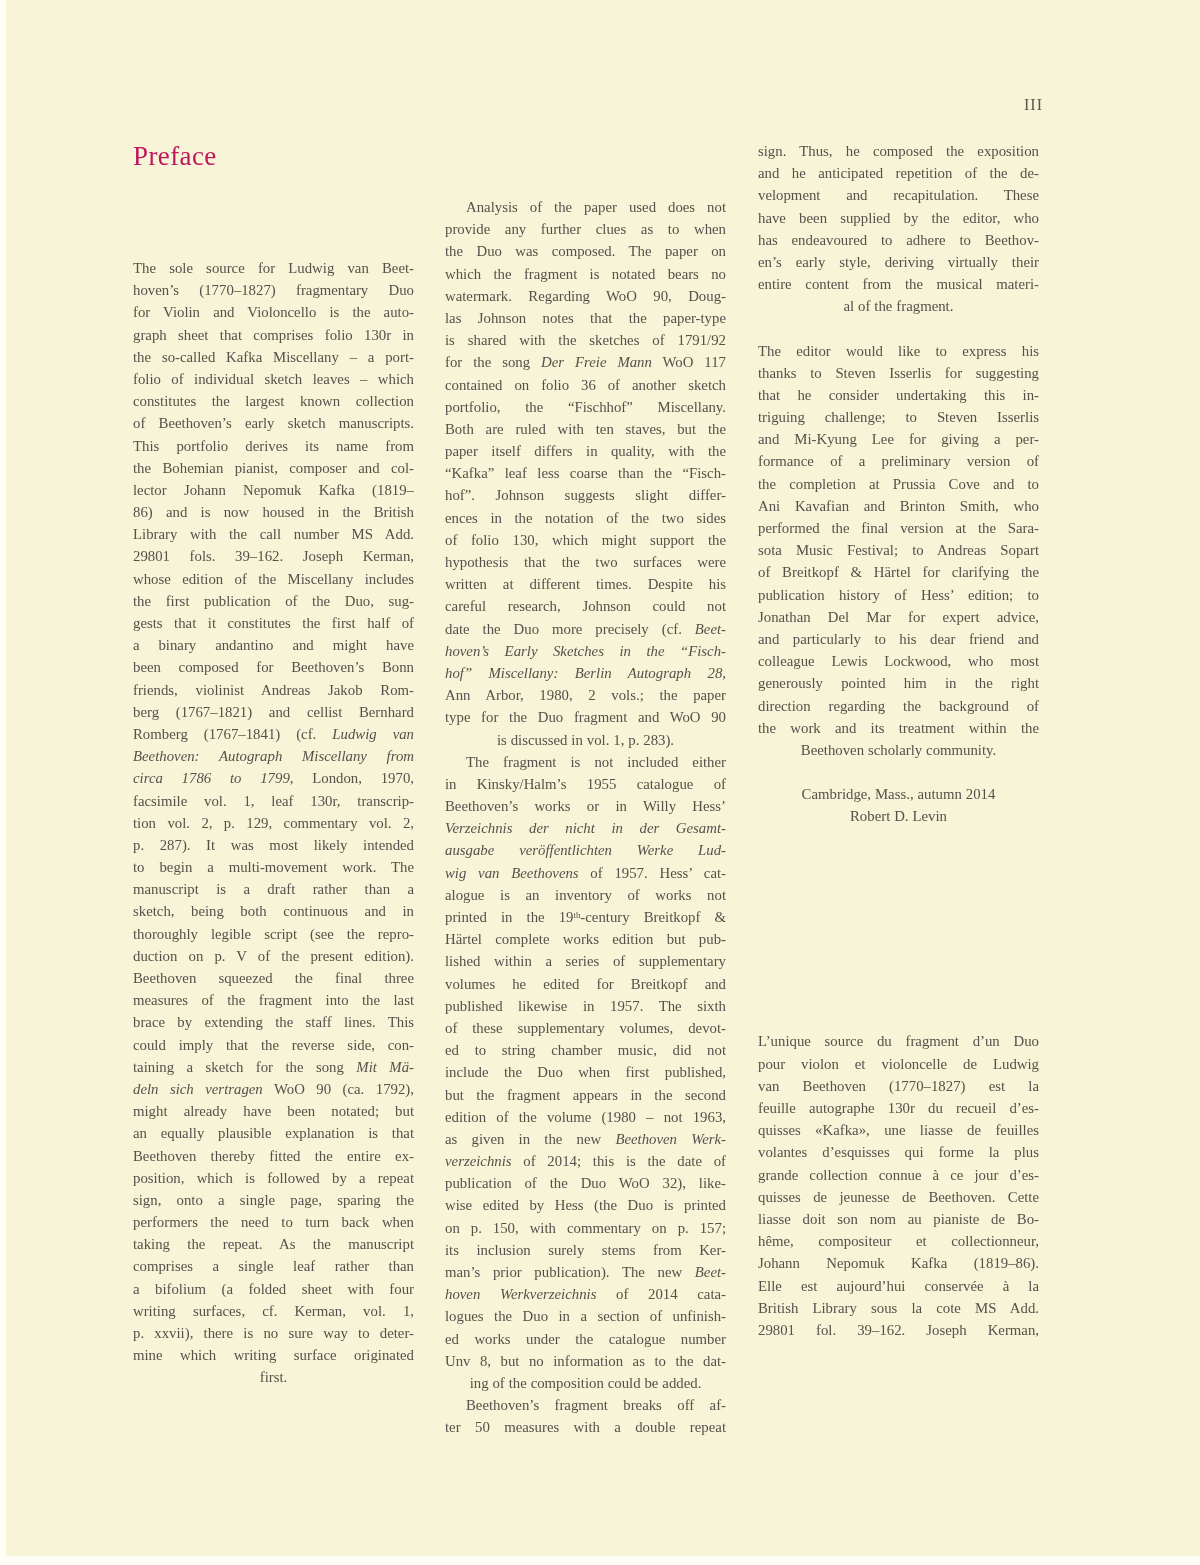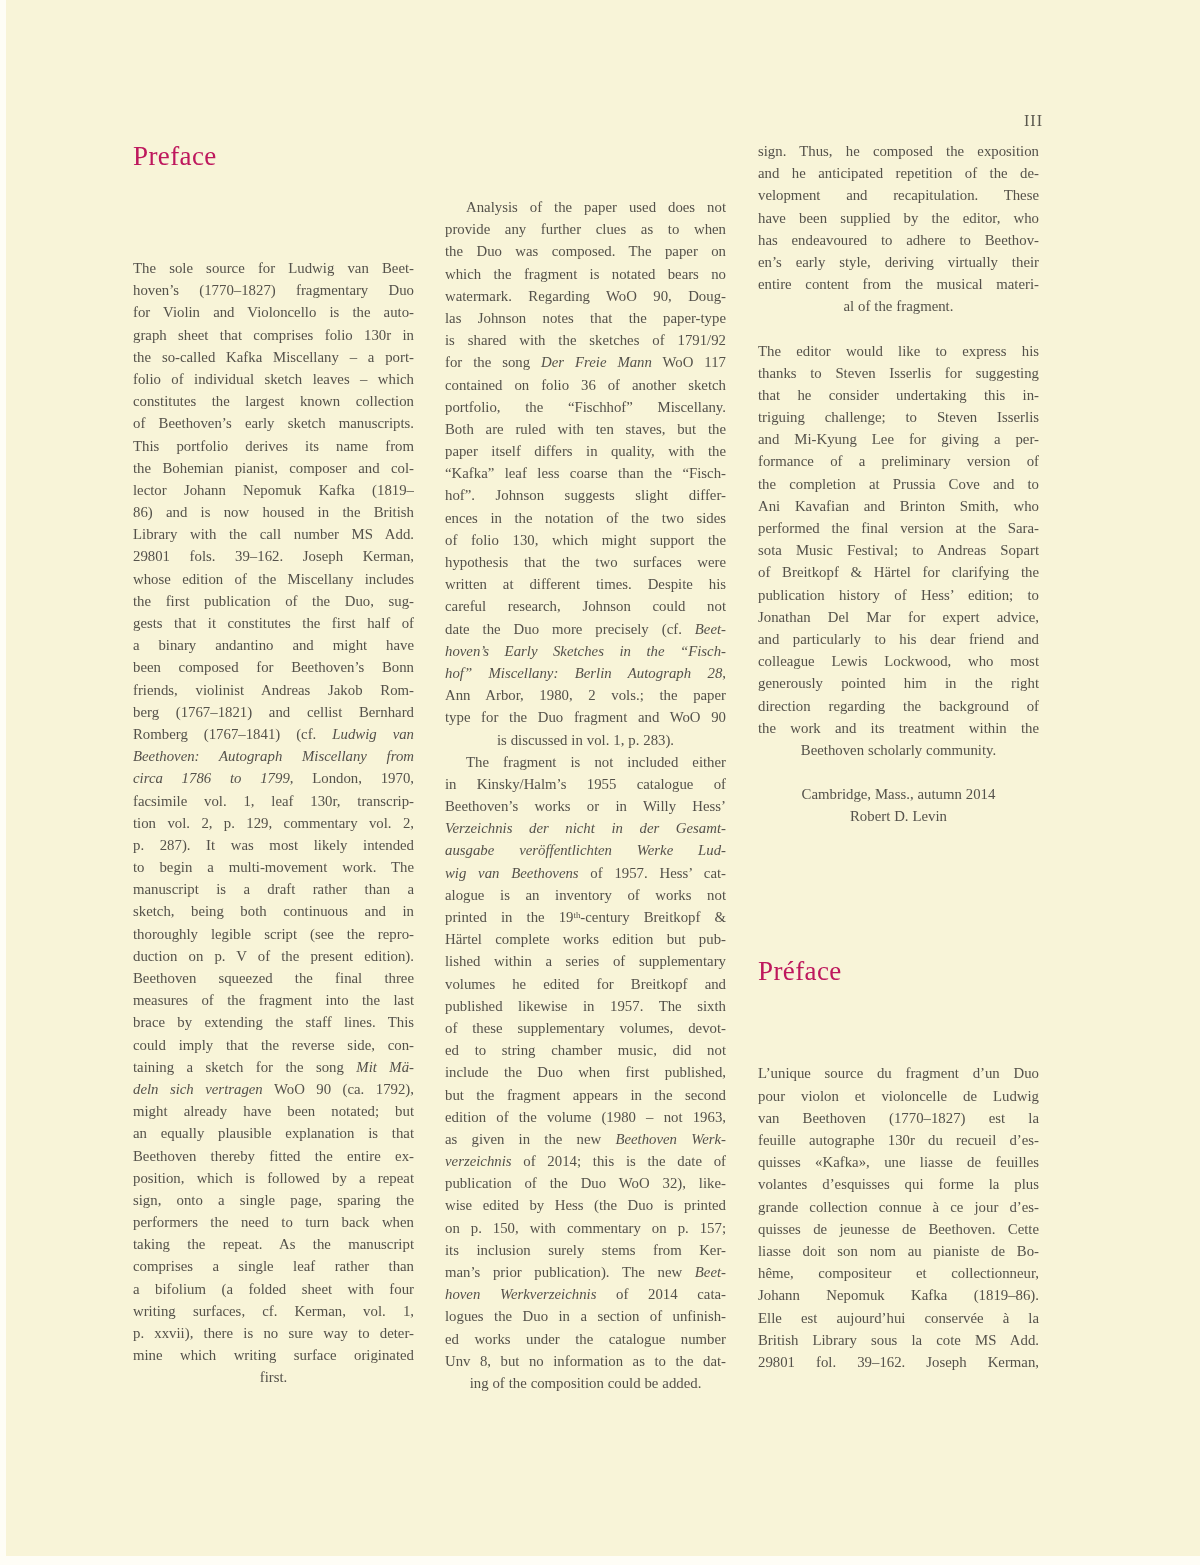--- a/index.html
+++ b/index.html
@@ -10,21 +10,21 @@
     position: relative;
     font-family: "Liberation Serif", "DejaVu Serif", serif;
     color: #54514a;
     -webkit-font-smoothing: antialiased;
   }
   .edge { position: absolute; background: #fefdf6; }
   .edge-left   { left: 0; top: 0; width: 6px; height: 100%; }
   .edge-bottom { left: 0; bottom: 0; width: 100%; height: 9px; }
 
   .page-number {
-    position: absolute; top: 112px; right: 157px;
+    position: absolute; top: 96px; right: 157px;
     font-size: 16px; letter-spacing: 1px; color: #5a574d;
   }
 
   .column { position: absolute; width: 281px; }
   #col1 { left: 133px; top: 140px; }
   #col2 { left: 445px; top: 160px; margin-top: 36px; }
   #col3 { left: 758px; top: 140px; }
 
   .col-heading {
     font-size: 27px; line-height: 32px;
@@ -163,20 +163,24 @@
       <div class="line"><span>wise edited by Hess (the Duo is printed</span></div>
       <div class="line"><span>on p. 150, with commentary on p. 157;</span></div>
       <div class="line"><span>its inclusion surely stems from Ker-</span></div>
       <div class="line"><span>man’s prior publication). The new </span><i>Beet-</i></div>
       <div class="line"><i>hoven Werkverzeichnis</i><span> of 2014 cata-</span></div>
       <div class="line"><span>logues the Duo in a section of unfinish-</span></div>
       <div class="line"><span>ed works under the catalogue number</span></div>
       <div class="line"><span>Unv 8, but no information as to the dat-</span></div>
       <div class="line noj"><span>ing of the composition could be added.</span></div>
     </div>
+    <div class="para indent">
+      <div class="line"><span>Beethoven’s fragment breaks off af-</span></div>
+      <div class="line"><span>ter 50 measures with a double repeat</span></div>
+    </div>
   </div>
 <div class="column" id="col3">
     <div class="para">
       <div class="line"><span>sign. Thus, he composed the exposition</span></div>
       <div class="line"><span>and he anticipated repetition of the de-</span></div>
       <div class="line"><span>velopment and recapitulation. These</span></div>
       <div class="line"><span>have been supplied by the editor, who</span></div>
       <div class="line"><span>has endeavoured to adhere to Beethov-</span></div>
       <div class="line"><span>en’s early style, deriving virtually their</span></div>
       <div class="line"><span>entire content from the musical materi-</span></div>
@@ -203,21 +207,20 @@
       <div class="line"><span>direction regarding the background of</span></div>
       <div class="line"><span>the work and its treatment within the</span></div>
       <div class="line noj"><span>Beethoven scholarly community.</span></div>
     </div>
     <div style="height: 22px;"></div>
     <div class="para">
       <div class="line noj"><span>Cambridge, Mass., autumn 2014</span></div>
       <div class="line noj"><span>Robert D. Levin</span></div>
     </div>
     <div style="height: 128px;"></div>
-    <div class="col-heading">Préface</div>
     <div style="height: 75px;"></div>
     <div class="para">
       <div class="line"><span>L’unique source du fragment d’un Duo</span></div>
       <div class="line"><span>pour violon et violoncelle de Ludwig</span></div>
       <div class="line"><span>van Beethoven (1770–1827) est la</span></div>
       <div class="line"><span>feuille autographe 130r du recueil d’es-</span></div>
       <div class="line"><span>quisses «Kafka», une liasse de feuilles</span></div>
       <div class="line"><span>volantes d’esquisses qui forme la plus</span></div>
       <div class="line"><span>grande collection connue à ce jour d’es-</span></div>
       <div class="line"><span>quisses de jeunesse de Beethoven. Cette</span></div>

